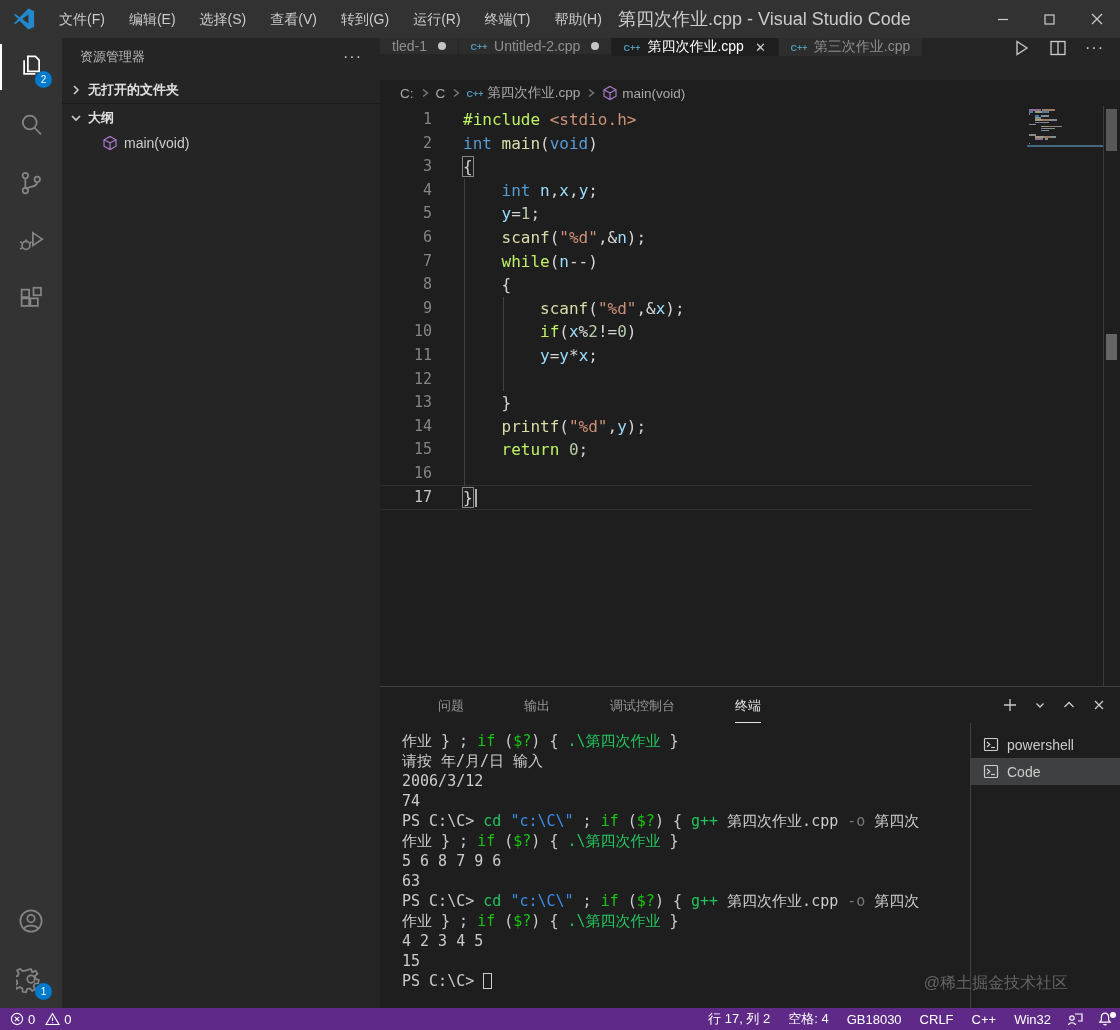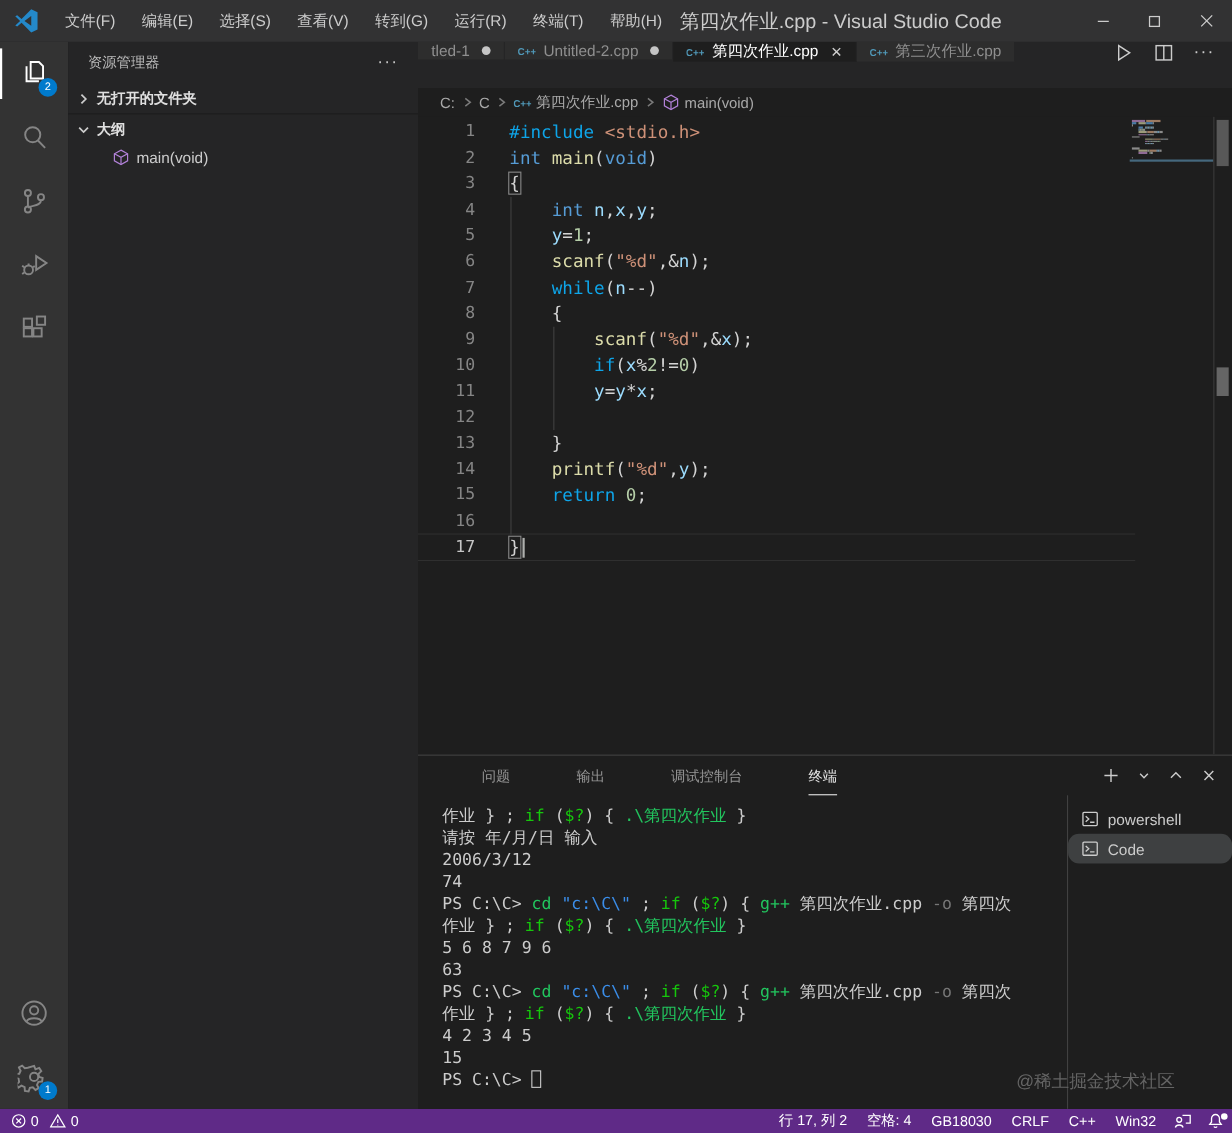--- a/index.html
+++ b/index.html
@@ -58,21 +58,21 @@
 
   
   .code-wrap { flex:1; position:relative; font-family:"DejaVu Sans Mono", monospace; font-size:16px; overflow:hidden; }
   .code-lines { padding-top:2px; }
   .code-row { height:23.6px; display:flex; position:relative; line-height:23.6px; white-space:pre; }
   .code-row .ln { width:52px; text-align:right; color:#858585; font-size:15px; flex:none; }
   .code-row .ct { padding-left:31px; color:#d4d4d4; }
   .code-row.current .ln { color:#c6c6c6; }
   .code-row.current::after { content:""; position:absolute; left:0; top:-1px; width:652px; height:100%;
                              border-top:1px solid #2f2f2f; border-bottom:1px solid #2f2f2f; pointer-events:none; }
-  .tk-kw{color:#569cd6} .tk-ctrl{color:#0ea5e9} .tk-fn{color:#dcdcaa} .tk-var{color:#9cdcfe}
+  .tk-kw{color:#569cd6} .tk-ctrl{color:#bef264} .tk-fn{color:#dcdcaa} .tk-var{color:#9cdcfe}
   .tk-num{color:#b5cea8} .tk-str{color:#ce9178} .tk-pl{color:#d4d4d4}
   .tk-bm{color:#d4d4d4; border:1px solid #888888; margin:-1px; }
   .ed-cursor { display:inline-block; width:2px; height:18px; background:#aeafad; vertical-align:middle; margin-left:2px; }
   .indent-guide { position:absolute; width:1px; background:#404040; }
 
   .minimap { position:absolute; top:3px; right:17px; width:74px; }
   .mm-row { height:2.1px; display:flex; }
   .mm-tok { height:1.5px; }
   .mm-curline { position:absolute; top:39px; right:17px; width:76px; height:2px; background:#45687e; }
   .scroll-strip { position:absolute; top:0; right:0; bottom:0; width:17px; border-left:1px solid #3a3a3a; }
@@ -86,21 +86,21 @@
   .panel-tab.active { color:#e7e7e7; border-bottom:1px solid #e7e7e7; }
   .panel-actions { position:absolute; right:14px; top:0; height:36px; display:flex; align-items:center; gap:16px; color:#cccccc; }
   .panel-actions svg { stroke:#cccccc; fill:none; stroke-width:1.3; }
   .panel-body { flex:1; display:flex; min-height:0; }
   .term-out { flex:1; padding:8px 0 0 22px; font-family:"DejaVu Sans Mono", monospace; font-size:15px;
               line-height:20px; color:#cccccc; white-space:pre; overflow:hidden; }
   .tm-t{color:#cccccc} .tm-g{color:#16c60c} .tm-y{color:#22c55e} .tm-b{color:#3b8eea} .tm-d{color:#767676}
   .term-cursor { display:inline-block; width:9px; height:16px; border:1px solid #cccccc; vertical-align:-3px; }
   .term-list { width:150px; border-left:1px solid #414141; padding-top:8px; }
   .term-item { height:27px; display:flex; align-items:center; gap:8px; padding-left:12px; font-size:14px; color:#cccccc; }
-  .term-item.selected { background:rgba(90,93,94,.55);border-radius:10px; }
+  .term-item.selected { background:rgba(90,93,94,.55); }
   .term-item svg { stroke:#cccccc; fill:none; stroke-width:1.2; }
   .watermark { position:absolute; right:52px; bottom:14px; color:#646464; font-size:16px; z-index:5; }
 
   
   .statusbar { height:22px; background:#5f2a87; color:#ffffff; display:flex; align-items:center; font-size:13px; }
   .sb-left { display:flex; align-items:center; gap:4px; padding-left:10px; }
   .sb-left svg { stroke:#ffffff; fill:none; stroke-width:1.1; }
   .sb-right { margin-left:auto; display:flex; align-items:center; }
   .status-item { padding:0 9px; white-space:nowrap; }
   .sb-icon { padding:0 7px; display:flex; align-items:center; position:relative; }

